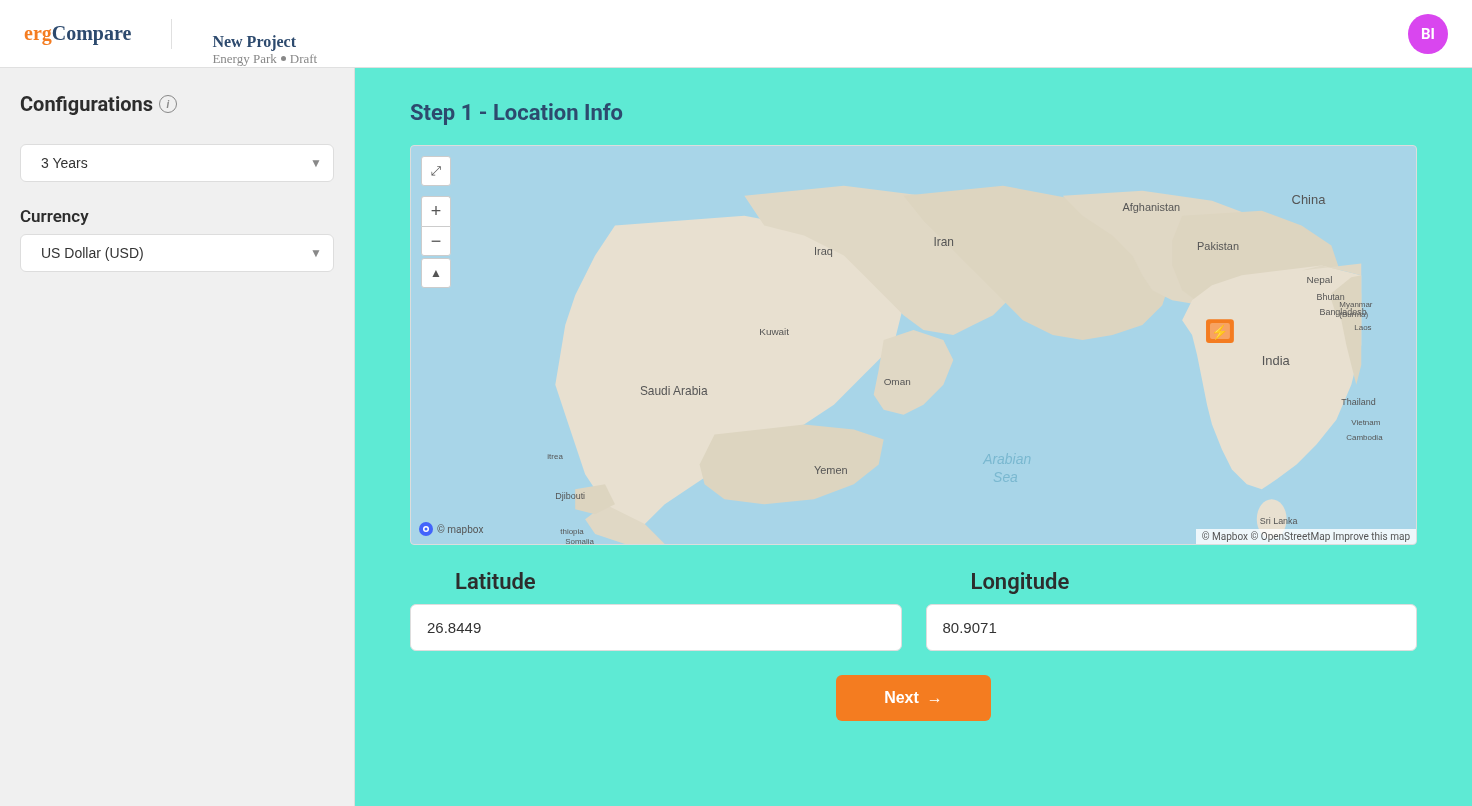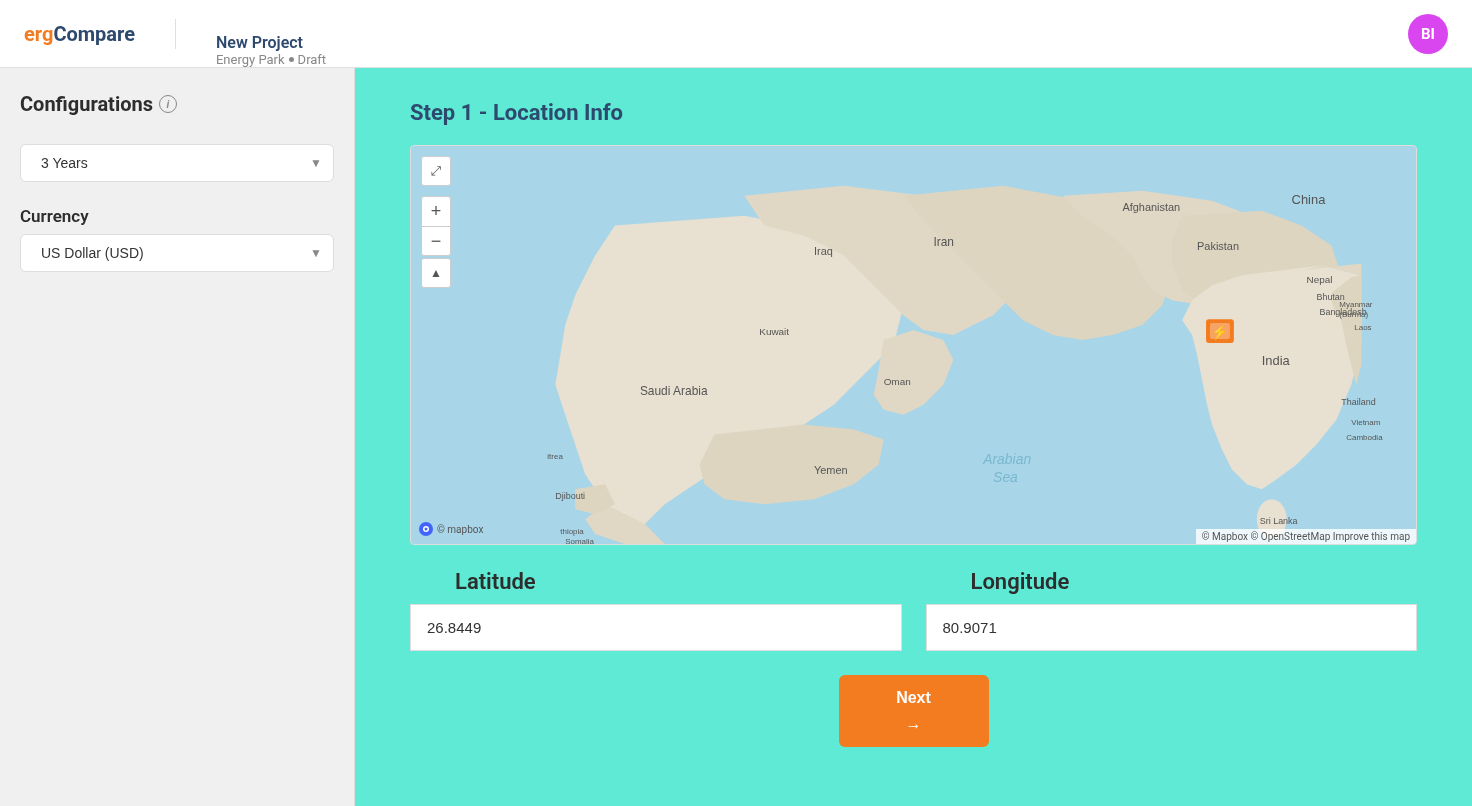--- a/index.html
+++ b/index.html
@@ -8,21 +8,21 @@
     
     .header {
       display: flex;
       align-items: center;
       justify-content: space-between;
       background: #fff;
       padding: 10px 24px;
       border-bottom: 1px solid #e0e0e0;
       height: 68px;
     }
-    .header-left { display: flex; align-items: center; gap: 24px; }
+    .header-left { display: flex; align-items: center; gap: 24px; font-family: Liberation Serif, serif; }
     .logo { display: flex; align-items: center; font-size: 20px; font-weight: 700; }
     .logo-erg { color: #f47c20; }
     .logo-compare { color: #2d4a6e; }
     .logo-divider { width: 1px; height: 30px; background: #e0e0e0; margin: 0 16px; }
     .header-project { display: flex; flex-direction: column; margin-top: 32px; }
     .header-project-title { font-size: 16px; font-weight: 600; color: #2d4a6e; }
     .header-project-sub { font-size: 13px; color: #888; display: flex; align-items: center; gap: 4px; }
     .dot { width: 5px; height: 5px; border-radius: 50%; background: #888; display: inline-block; }
     .avatar {
       width: 40px; height: 40px; border-radius: 50%;
@@ -102,36 +102,36 @@
     }
 
     
     .coords-row {
       display: flex; gap: 24px; margin-top: 24px;
     }
     .coord-group { flex: 1; }
     .coord-label { font-size: 22px; font-weight: 600; color: #2d2d2d; margin-bottom: 10px; margin-left: 45px; }
     .coord-input {
       width: 100%; padding: 14px 16px;
-      border: 1px solid #ddd; border-radius: 0;
+      border: 1px solid #ddd; border-radius: 6px;
       font-size: 15px; color: #333; background: #fff;
     }
 
     
     .footer {
       display: flex; justify-content: center;
       padding: 24px 0 8px;
     }
     .next-btn {
       background: #f47c20; color: #fff;
       border: none; border-radius: 6px;
       padding: 14px 48px;
       font-size: 16px; font-weight: 600;
       cursor: pointer; display: flex; align-items: center; gap: 8px;
-      min-width: 150px; justify-content: center; flex-direction: column;
+      min-width: 150px; justify-content: center;
     }
   </style>
 </head>
 <body>
 
 <header class="header">
   <div class="header-left">
     <div class="logo">
       <span class="logo-erg">erg</span>
         <span class="logo-compare">Compare</span>

